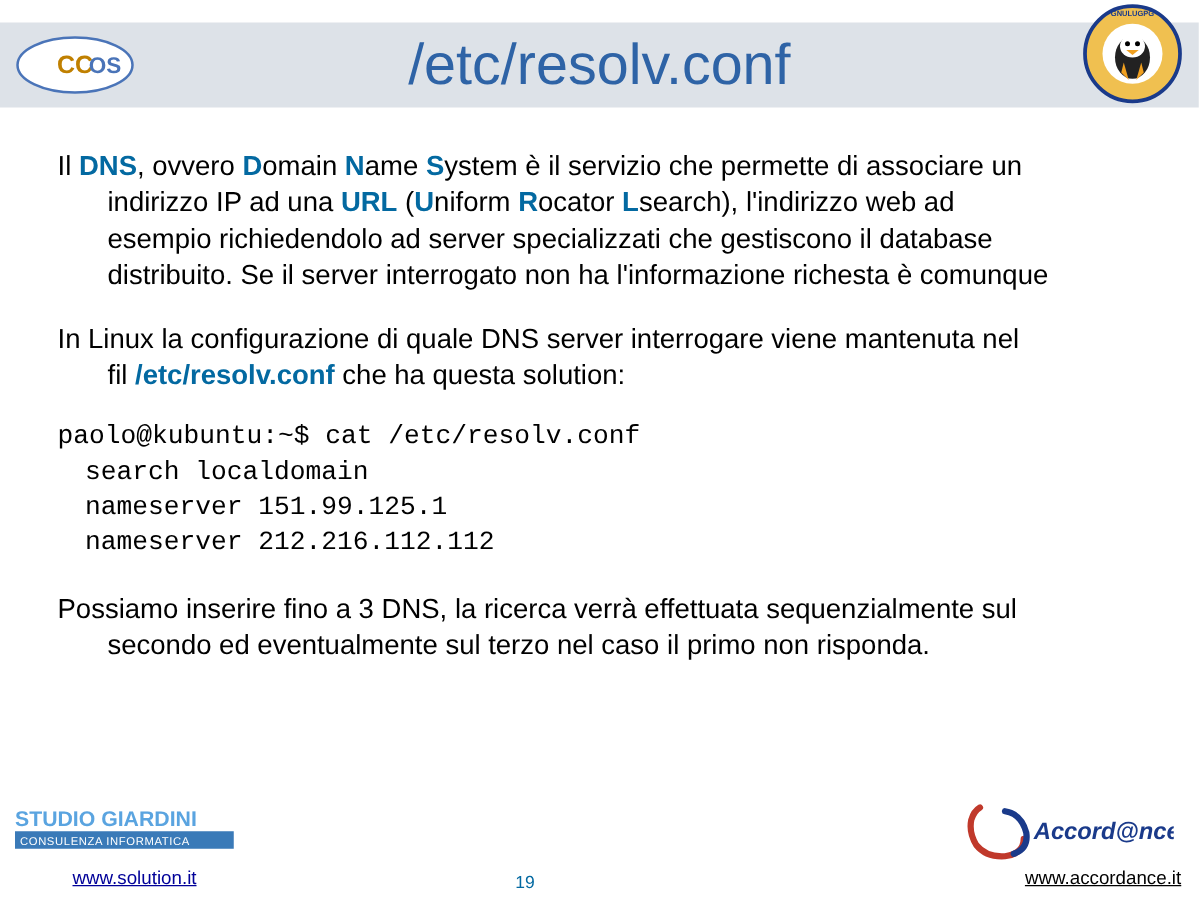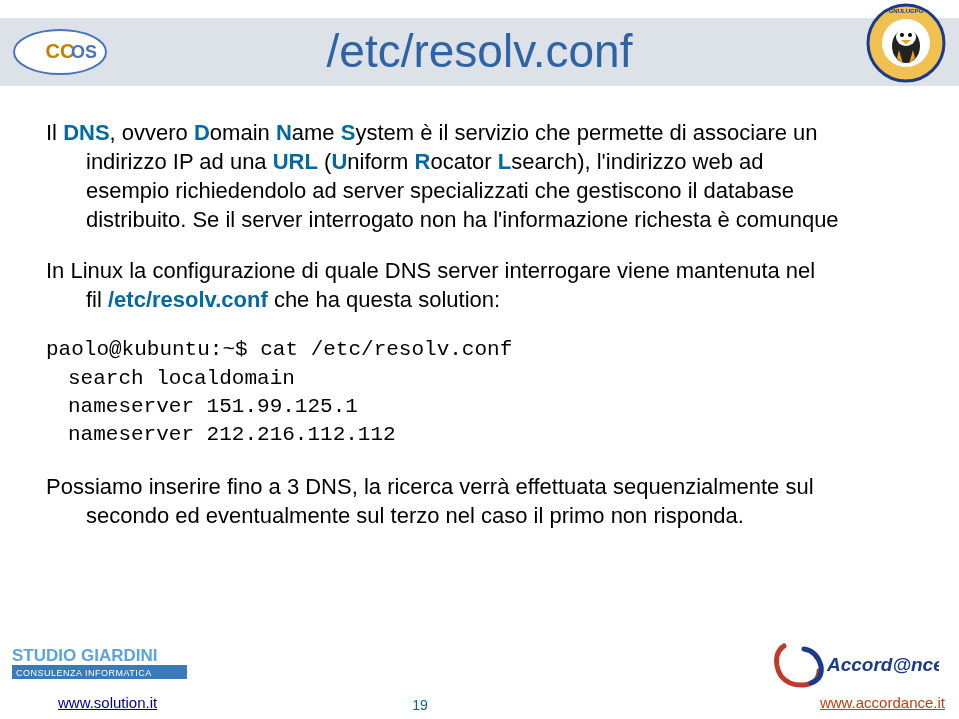--- a/index.html
+++ b/index.html
@@ -84,21 +84,21 @@
     font-size: 15px;
     color: #000099;
     text-decoration: underline;
     margin-left: 44px;
   }
   .footer-link-right {
     position: absolute;
     bottom: 8px;
     right: 14px;
     font-size: 15px;
-    color: #c2410c;
+    color: #000000;
     text-decoration: underline;
   }
   .page-num {
     position: absolute;
     bottom: 6px;
     left: 0;
     width: 792px;
     text-align: center;
     font-size: 14px;
     color: #0369a1;

